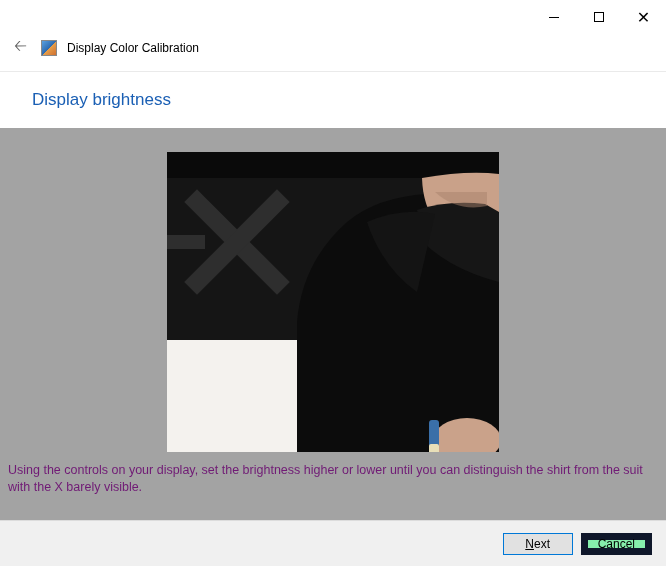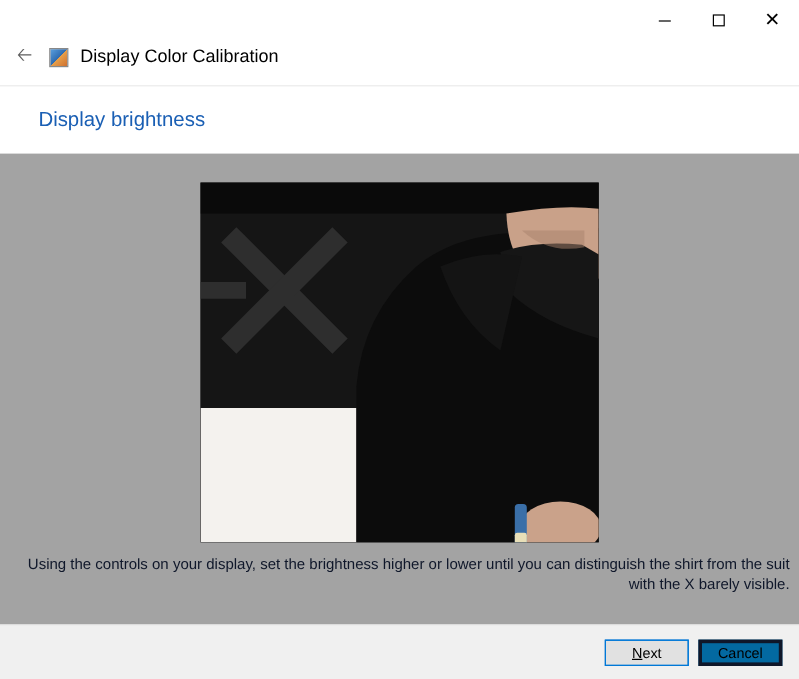--- a/index.html
+++ b/index.html
@@ -51,21 +51,21 @@
       color: #606060;
       padding: 0 4px;
     }
     .app-icon {
       width: 16px; height: 16px;
       background: linear-gradient(135deg, #5aa0e0 0%, #2e6bb0 50%, #e6a04a 50%, #d07030 100%);
       display: inline-block;
       border: 1px solid #888;
     }
     .app-title {
-      font-size: 15px;
+      font-size: 12px;
       color: #000;
     }
     .heading-area {
       padding: 18px 0 18px 32px;
     }
     .heading {
       font-size: 17px;
       color: #1a5fb4;
       font-weight: 400;
     }
@@ -78,43 +78,43 @@
       padding-top: 24px;
     }
     .sample-image {
       width: 332px;
       height: 300px;
       position: relative;
       overflow: hidden;
       background: #1a1a1a;
     }
     .instruction {
-      color: #0f172a;
+      color: #701a75;
       font-size: 12.5px;
-      text-align: right;
+      text-align: left;
       padding: 10px 8px 12px 8px;
       line-height: 1.35;
     }
     .footer {
       height: 46px;
       background: #f0f0f0;
       border-top: 1px solid #dcdcdc;
       display: flex;
       align-items: center;
       justify-content: flex-end;
       padding-right: 14px;
       gap: 8px;
     }
     .btn {
       min-width: 70px;
       height: 22px;
       font-size: 12px;
       font-family: inherit;
-      background: #0369a1;
-      border: 3px solid #0f172a;
+      background: #86efac;
+      border: 7px solid #0f172a;
       padding: 0 10px;
       display: inline-flex;
       align-items: center;
       justify-content: center;
     }
     .btn.primary {
       border: 1px solid #0078d7;
       outline: 1px solid #0078d7;
       outline-offset: -1px;
       background: #e1e1e1;

